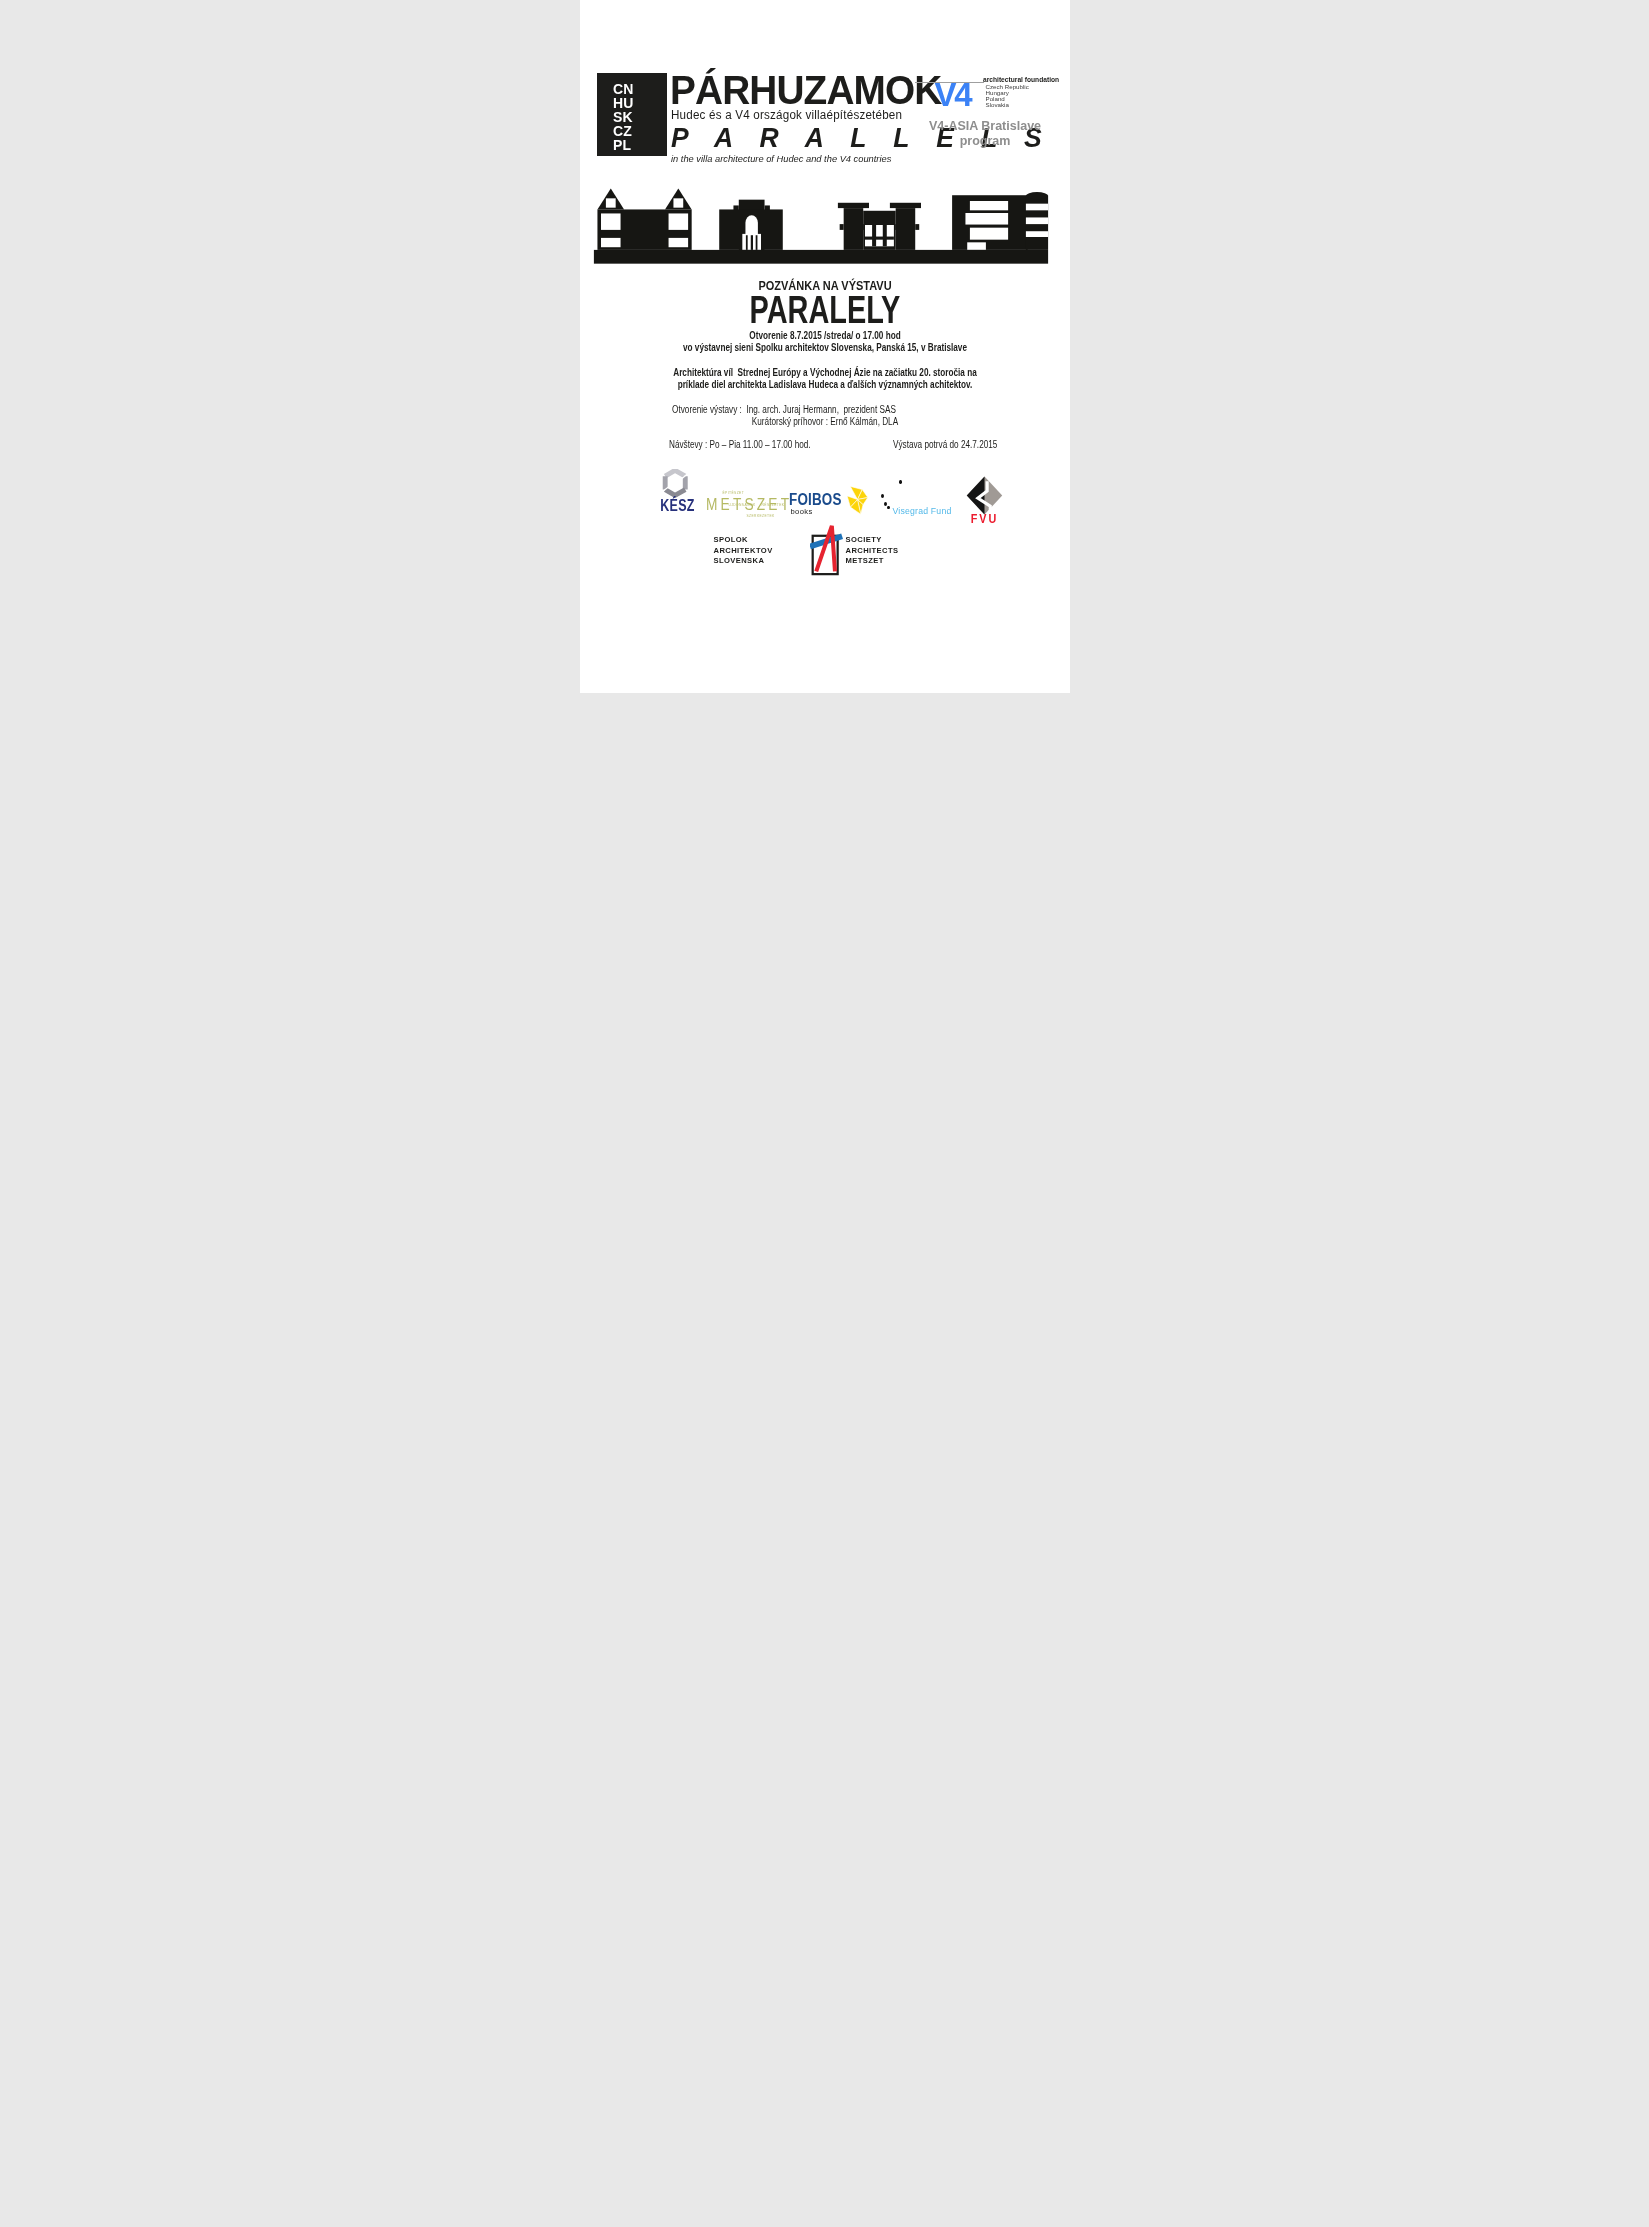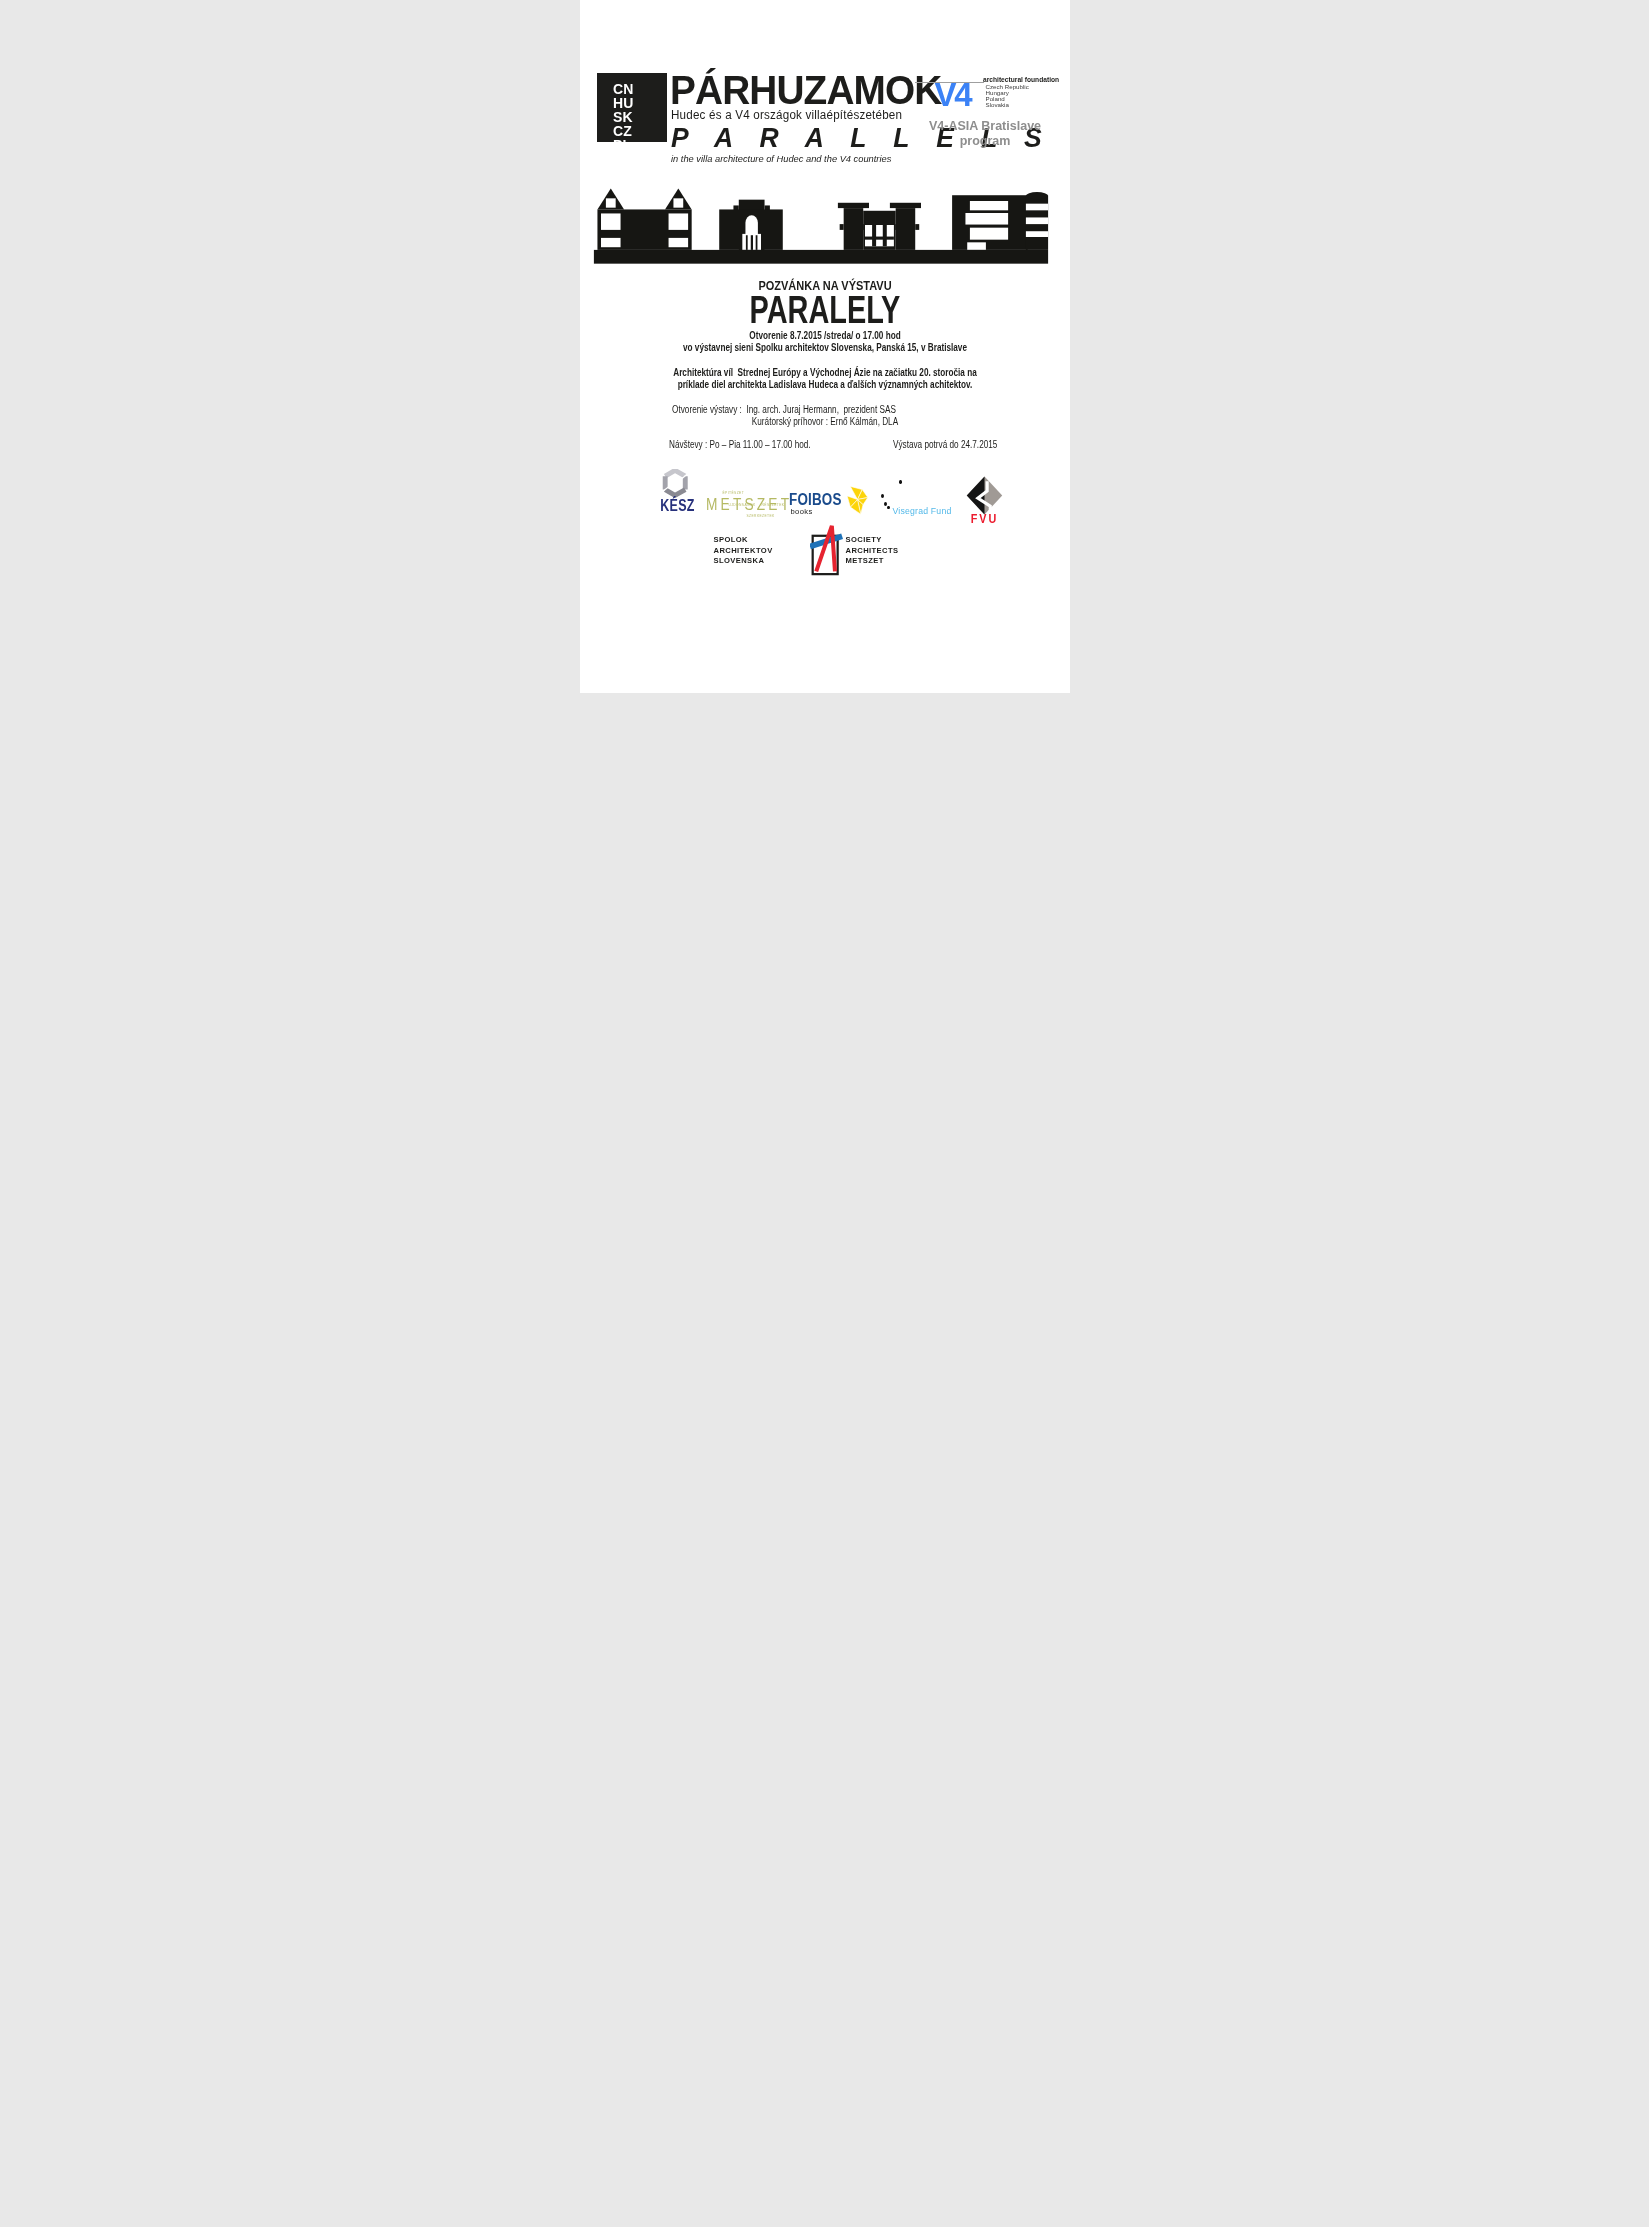--- a/index.html
+++ b/index.html
@@ -3,21 +3,21 @@
 <meta charset="utf-8">
 <style>
   html,body{margin:0;padding:0;background:#e8e8e8;}
   .page{position:relative;width:490px;height:693px;margin:0 auto;background:#ffffff;
         font-family:"Liberation Sans", sans-serif;color:#1d1d1b;overflow:hidden;}
   .abs{position:absolute;}
   .line{white-space:pre;}
   .centered{left:0;width:490px;text-align:center;}
 
   
-  #cn-block{left:17px;top:73px;width:70px;height:69px;background:#1d1d1b;
+  #cn-block{left:17px;top:73px;width:70px;height:83px;background:#1d1d1b;
             box-sizing:border-box;padding:9px 0 0 16.5px;}
   #cn-block div{color:#ffffff;font-weight:bold;font-size:14px;line-height:14px;letter-spacing:0.2px;}
 
   
   #title-hu{left:90px;top:70px;font-size:40px;font-weight:bold;letter-spacing:-0.9px;
             line-height:1;transform:scaleX(.97);transform-origin:left top;}
   #title-dash{left:327px;top:74px;font-size:7.1px;font-weight:bold;}
   #subtitle-hu{left:91px;top:108px;font-size:12px;letter-spacing:0.2px;
                transform:scaleX(.97);transform-origin:left top;}
   #title-en{left:91px;top:123px;font-size:28.5px;font-weight:bold;font-style:italic;

